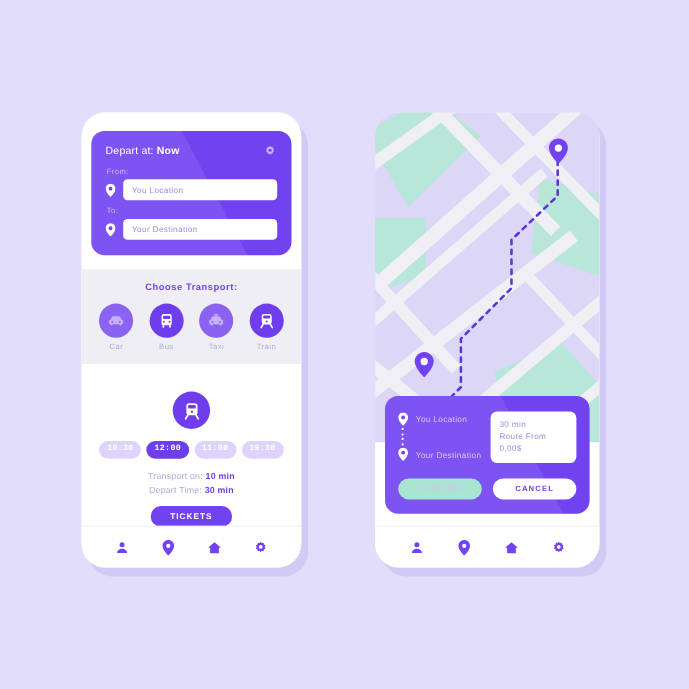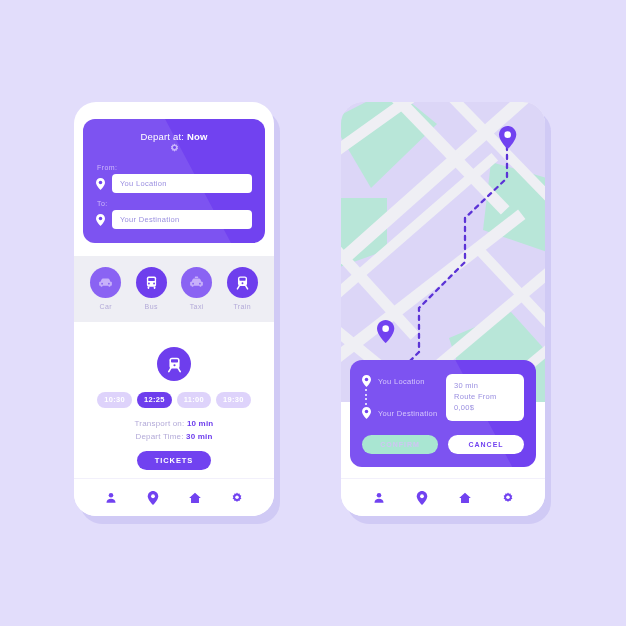--- a/index.html
+++ b/index.html
@@ -44,21 +44,20 @@
     background: rgba(255,255,255,0.09);
     transform: rotate(-28deg);
     pointer-events: none;
   }
   .depart-row {
     position: relative;
     display: flex;
     align-items: center;
     justify-content: space-between;
     margin-bottom: 9px;
-    flex-direction: column;
   }
   .depart-text {
     font-size: 9.5px;
     color: #ffffff;
     letter-spacing: 0.2px;
   }
   .depart-text b { font-weight: bold; }
   .gear-btn {
     width: 13px; height: 13px;
     display: block;
@@ -160,20 +159,21 @@
   }
   .time-chip {
     background: #ded3fb;
     color: #ffffff;
     font-size: 7.5px;
     font-weight: bold;
     letter-spacing: 0.3px;
     border-radius: 9px;
     padding: 4px 7px;
     line-height: 1;
+    font-family: Liberation Mono, monospace;
   }
   .time-chip.active { background: #6e3eed; color: #ffffff; }
   .info-line {
     font-size: 8px;
     color: #b3aad8;
     letter-spacing: 0.2px;
     margin-bottom: 4px;
   }
   .info-line b { color: #6e3eed; font-weight: bold; margin-top: 29px; }
   .tickets-btn {
@@ -334,20 +334,21 @@
           <path fill="#ffffff" d="M12 0C5.4 0 0 5.4 0 12c0 8.4 12 20 12 20s12-11.6 12-20c0-6.6-5.4-12-12-12z"></path>
           <circle cx="12" cy="12" r="4.6" fill="#7142f0"></circle>
         </svg>
         <div class="field-box">
           <span>Your Destination</span>
         </div>
       </div>
     </div>
 
     <div class="transport-panel">
+      <div class="panel-title">Choose Transport:</div>
       <div class="transport-row">
 
         <div class="transport-item">
           <div class="transport-circle light">
             <svg width="17" height="17" viewBox="0 0 24 24">
               <path fill="#c7b0fa" d="M5 11l1.6-3.6c.3-.7 1-1.1 1.7-1.1h7.4c.7 0 1.4.4 1.7 1.1L19 11h.6c.8 0 1.4.6 1.4 1.4v3.1c0 .6-.5 1-1 1h-1v.6c0 .6-.5 1-1 1h-.8c-.6 0-1-.5-1-1v-.6H7.8v.6c0 .6-.5 1-1 1H6c-.6 0-1-.5-1-1v-.6H4c-.6 0-1-.5-1-1v-3.1C3 11.6 3.6 11 4.4 11z"></path>
               <circle cx="7.2" cy="13.6" r="1.3" fill="#8a63f3"></circle>
               <circle cx="16.8" cy="13.6" r="1.3" fill="#8a63f3"></circle>
             </svg>
           </div>
@@ -400,21 +401,21 @@
         <svg width="19" height="19" viewBox="0 0 24 24">
           <rect x="5.6" y="3.4" width="12.8" height="13.6" rx="3.2" fill="#ffffff"></rect>
           <rect x="7.6" y="5.4" width="8.8" height="4" rx="0.9" fill="#6e3eed"></rect>
           <circle cx="12" cy="13" r="1.35" fill="#6e3eed"></circle>
           <path d="M7.4 16.6L4.8 21M16.6 16.6L19.2 21" stroke="#ffffff" stroke-width="2.1" stroke-linecap="round"></path>
         </svg>
       </div>
 
       <div class="time-row">
         <div class="time-chip">10:30</div>
-        <div class="time-chip active">12:25</div>
+        <div class="time-chip active">12:00</div>
         <div class="time-chip">11:00</div>
         <div class="time-chip">19:30</div>
       </div>
 
       <div class="info-line">
         <span>Transport on:</span>
         <b>10 min</b>
       </div>
       <div class="info-line">
         <span>Depart Time:</span>

